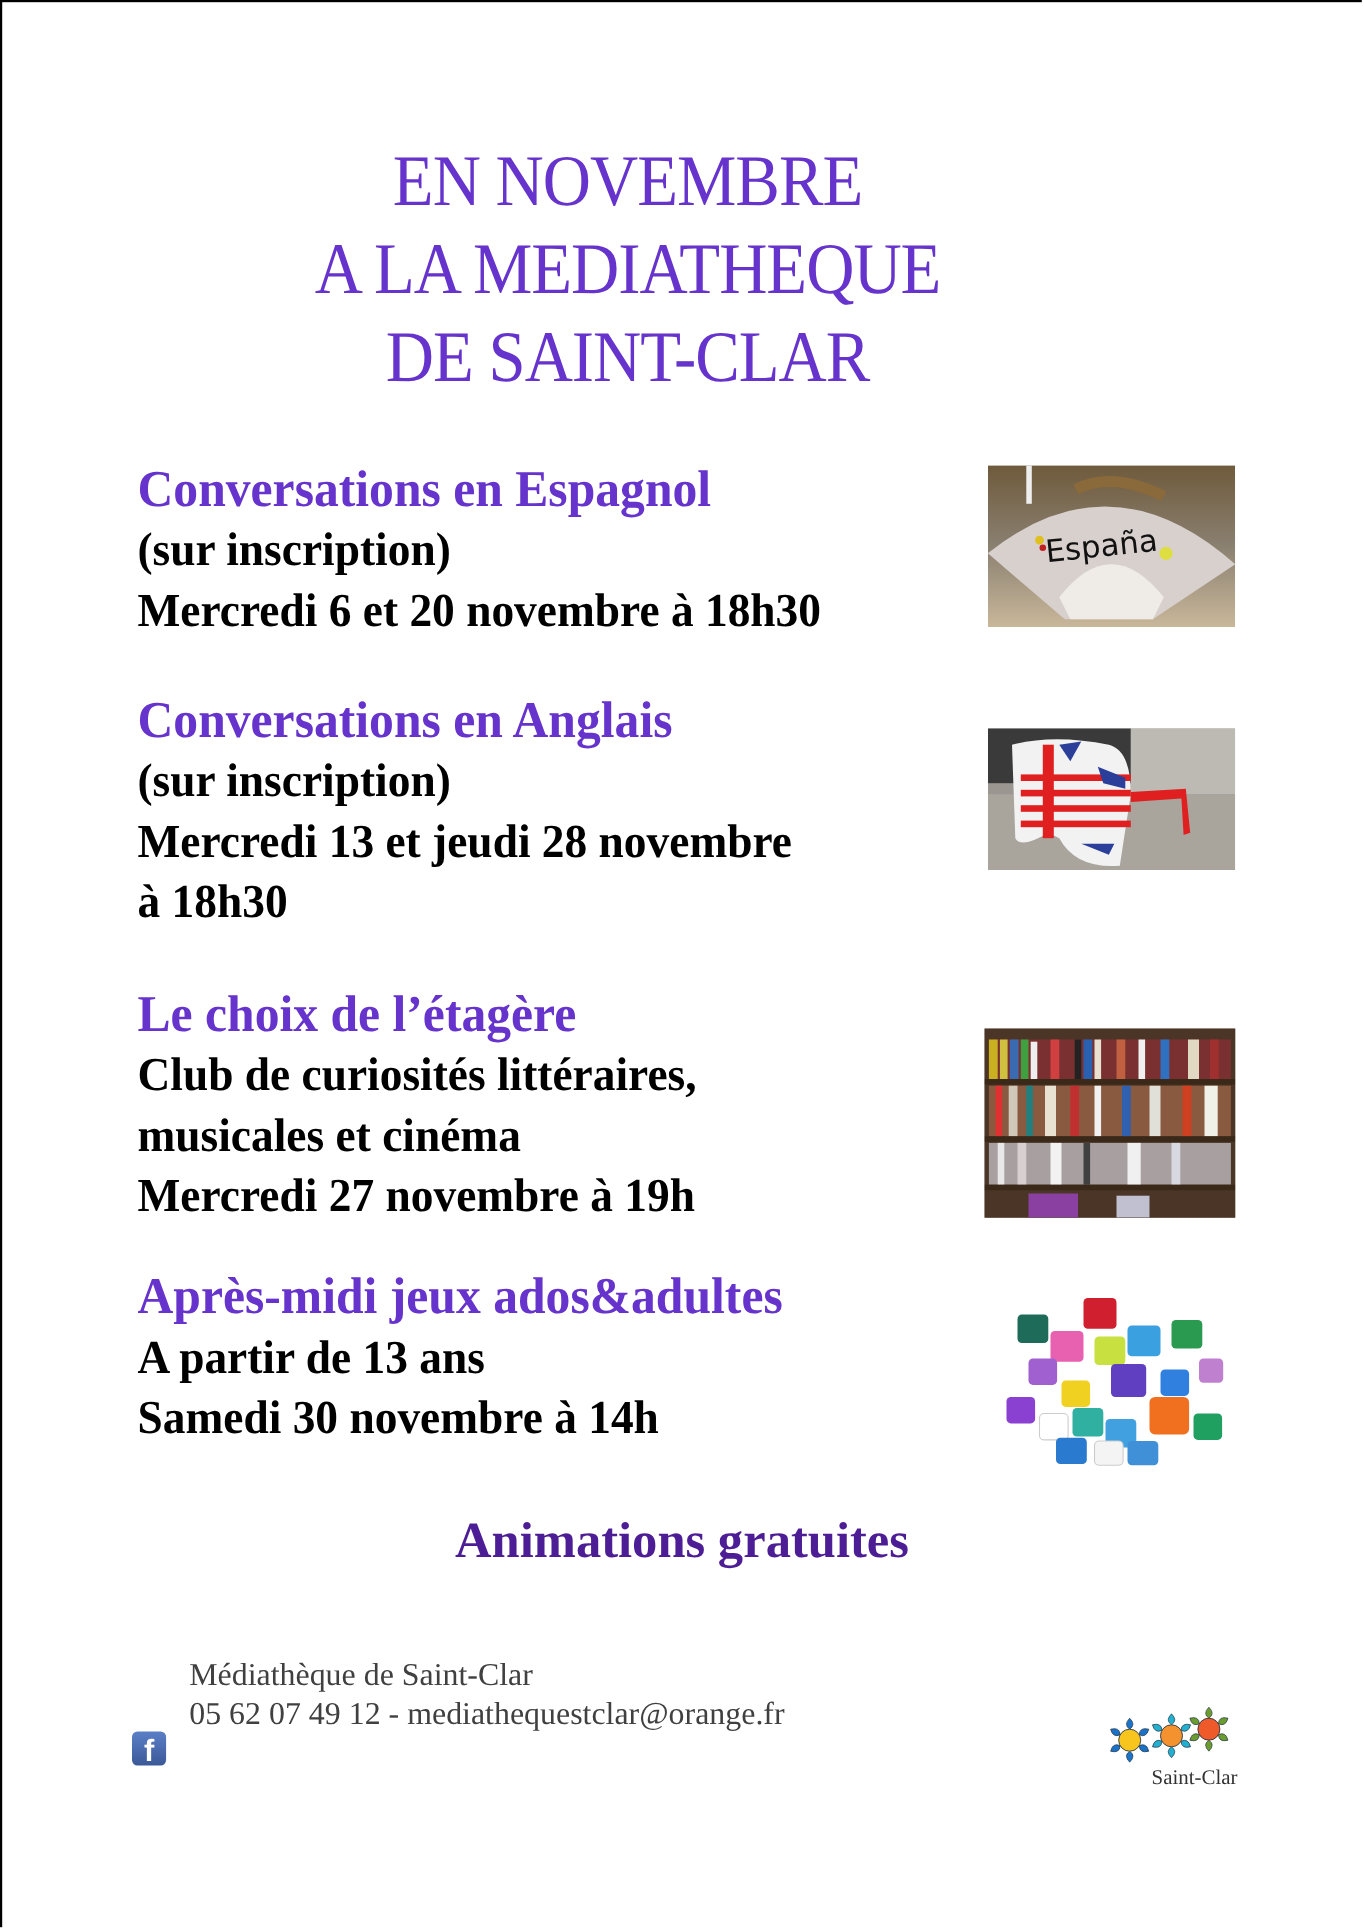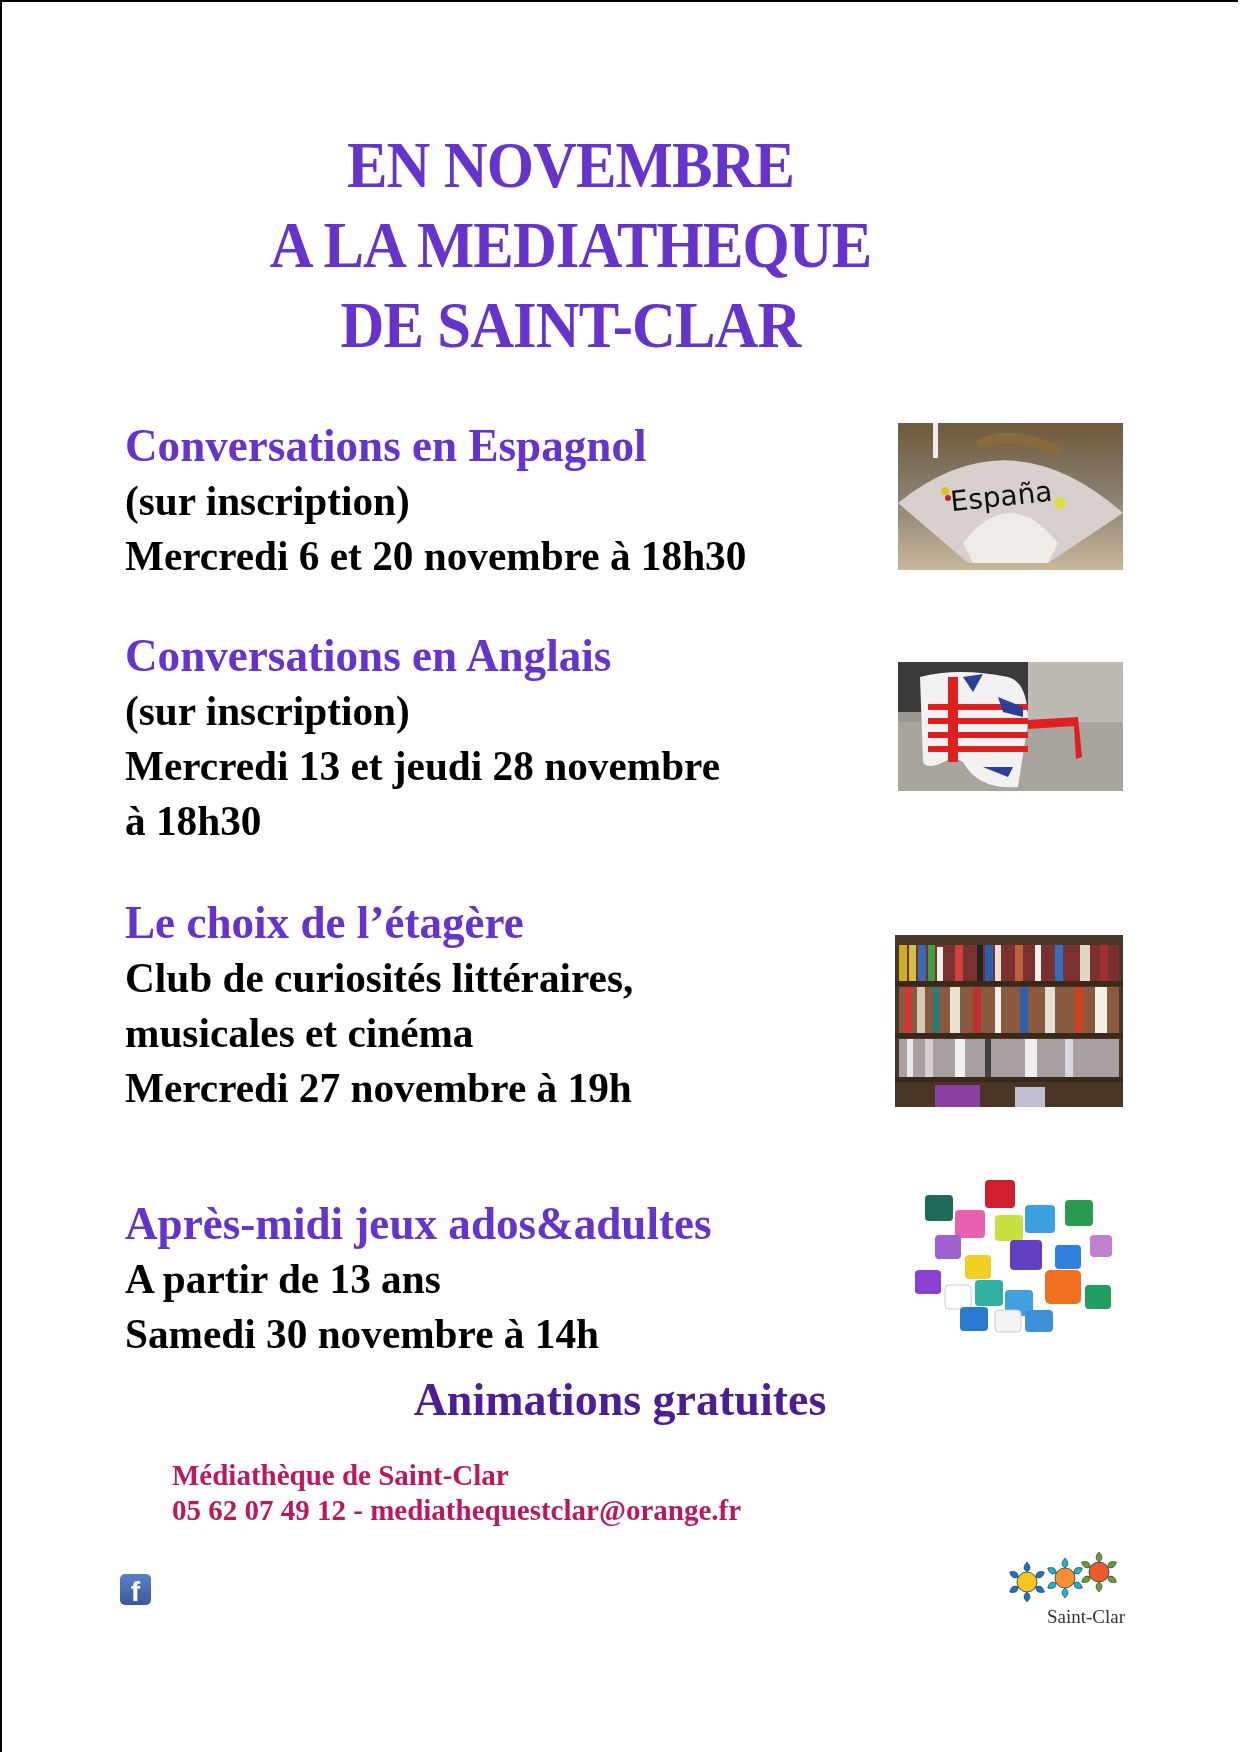--- a/index.html
+++ b/index.html
@@ -1,29 +1,29 @@
 <!DOCTYPE html>
 <html><head>
 <meta charset="utf-8">
 <style>
   html, body { margin:0; padding:0; }
   body { width:1240px; height:1754px; background:#ffffff; position:relative; overflow:hidden;
          font-family:"Liberation Serif", "DejaVu Serif", serif; }
   .page-border { position:absolute; left:0; top:0; width:1238px; height:1752px;
                  border-left:2px solid #000; border-top:2px solid #000; box-sizing:border-box; }
   .title { position:absolute; left:0; width:1141px; text-align:center; top:125px;
-           color:#6633cc; font-weight:bold; font-size:66px; line-height:80px; letter-spacing:-1px; }
+           color:#6633cc; font-weight:normal; font-size:66px; line-height:80px; letter-spacing:-1px; }
   .title div { transform:scaleX(0.92); }
   .section { position:absolute; left:125px; width:740px; }
   .sec-head { color:#6633cc; font-weight:bold; font-size:47px; line-height:55px; white-space:nowrap; transform-origin:left; transform:scaleX(0.96); }
   .sec-line { color:#000; font-weight:bold; font-size:43px; line-height:55px; white-space:nowrap; transform-origin:left; transform:scaleX(0.96); }
   .photo { position:absolute; overflow:hidden; }
   .free { position:absolute; left:0; width:1240px; text-align:center; top:1372px;
           color:#4c1d95; font-weight:bold; font-size:46px; line-height:56px; }
-  .footer-text { position:absolute; left:172px; top:1458px; color:#be185d; font-weight:bold; font-size:29px; line-height:35px; white-space:nowrap; }
+  .footer-text { position:absolute; left:172px; top:1506px; color:#404040; font-weight:normal; font-size:29px; line-height:35px; white-space:nowrap; }
   .fb-icon { position:absolute; left:120px; top:1574px; width:31px; height:31px; border-radius:5px;
              background:linear-gradient(#5b7fc7,#3b5998); color:#fff; font-family:"Liberation Sans", sans-serif;
              font-weight:bold; font-size:28px; line-height:36px; text-align:center; }
   .logo { position:absolute; left:995px; top:1548px; width:130px; height:90px; }
   .logo-text { position:absolute; left:0; width:130px; top:58px; text-align:right; font-size:19px; color:#333;
                font-family:"Liberation Serif", serif; }
 </style>
 </head>
 <body>
 
@@ -135,21 +135,21 @@
         <rect x="90" y="104" width="6" height="38" fill="#404040"></rect>
       <rect x="130" y="104" width="12" height="38" fill="#f0f0f0"></rect>
         <rect x="170" y="104" width="8" height="38" fill="#d8d8e0"></rect>
       <rect x="0" y="142" width="228" height="5" fill="#3a2818"></rect>
       <rect x="40" y="150" width="45" height="22" fill="#8a40a0"></rect>
         <rect x="120" y="152" width="30" height="20" fill="#c0c0d0"></rect>
     </g>
   </svg>
 </div>
 
-<div class="section" style="top:1196px">
+<div class="section" style="top:1152px">
   <div class="sec-head">Après-midi jeux ados&amp;adultes</div>
   <div class="sec-line">A partir de 13 ans</div>
   <div class="sec-line">Samedi 30 novembre à 14h</div>
 </div>
 <div class="photo" style="left:905px;top:1175px;width:218px;height:160px;">
   <svg width="218" height="160" viewBox="0 0 218 160">
     <rect width="218" height="160" fill="#ffffff"></rect>
     <g>
       <rect x="80" y="5" width="30" height="28" rx="4" fill="#d02030"></rect>
       <rect x="20" y="20" width="28" height="26" rx="4" fill="#1e6b5a"></rect>

